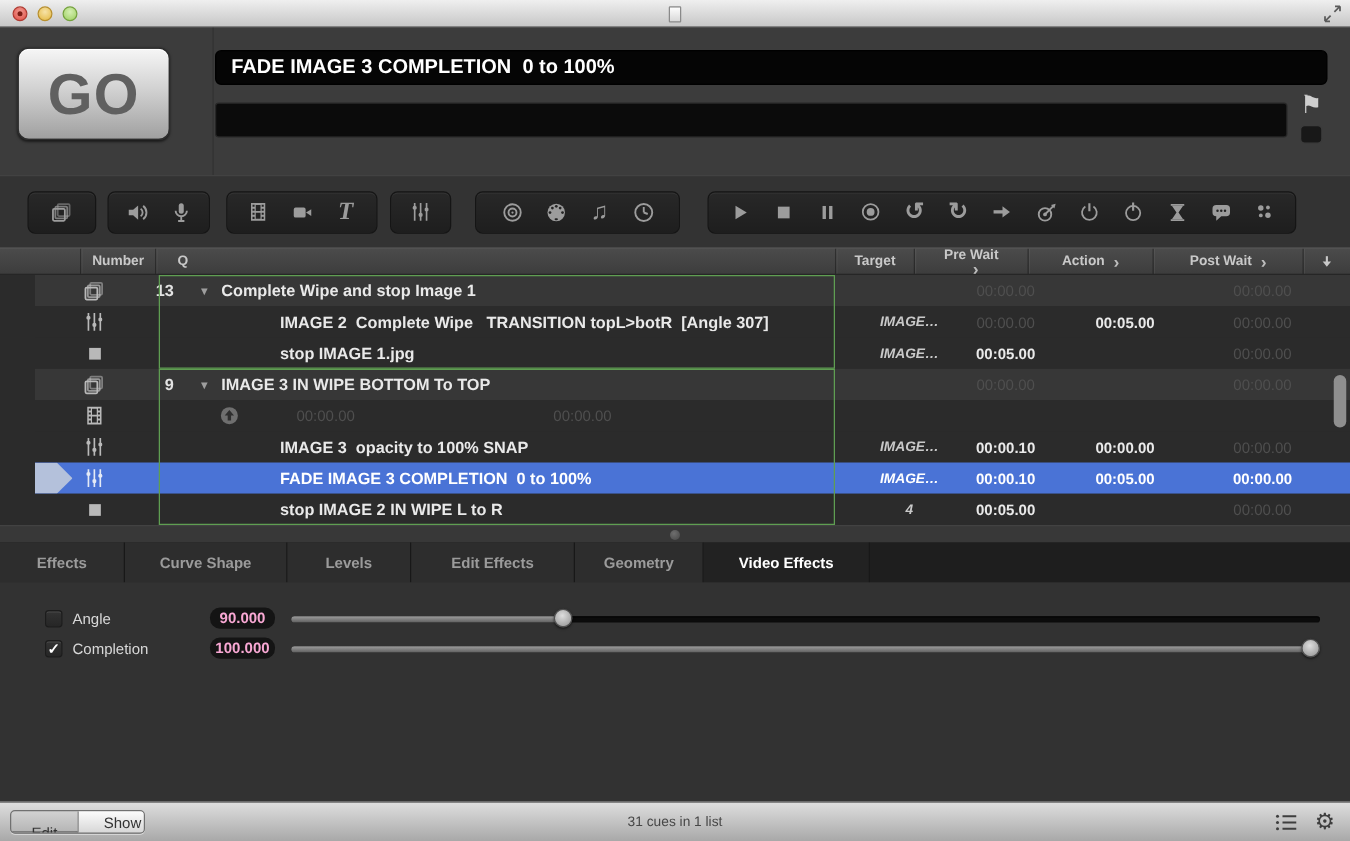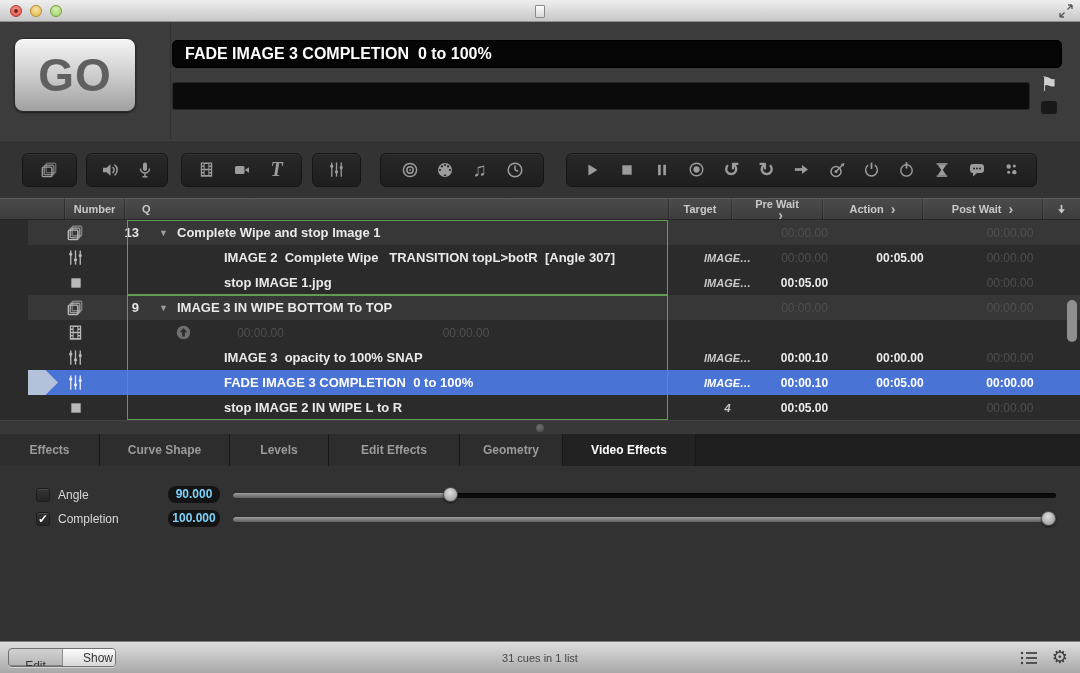--- a/index.html
+++ b/index.html
@@ -109,21 +109,21 @@
 
   
   .inspector { position:absolute; left:0; top:466px; width:1080px; height:175px; background:#323232; }
   .p-row { position:absolute; left:0; width:1080px; height:24px; }
   .p-row.r0 { top:17px; } .p-row.r1 { top:41px; }
   .cb { position:absolute; left:36px; top:5px; width:14px; height:14px; border-radius:3px;
     background:linear-gradient(#333,#262626); border:1px solid #1c1c1c; box-shadow:inset 0 1px 0 rgba(255,255,255,0.12);
     color:#fff; font-size:12px; font-weight:bold; text-align:center; line-height:13px; }
   .p-label { position:absolute; left:58px; top:5px; font-size:12px; color:#d8d8d8; }
   .p-val { position:absolute; left:168px; top:3px; width:52px; height:17px; background:#141414; border-radius:8px;
-    color:#7dd3fc; font-size:12px; font-weight:bold; text-align:center; line-height:17px; }
+    color:#f9a8d4; font-size:12px; font-weight:bold; text-align:center; line-height:17px; }
   .slider { position:absolute; left:233px; top:0; width:823px; height:24px; }
   .track { position:absolute; left:0; top:10px; width:100%; height:5px; border-radius:2.5px; background:#0c0c0c;
     box-shadow:inset 0 1px 1px rgba(0,0,0,0.8); }
   .fill { position:absolute; left:0; top:10px; height:5px; border-radius:2.5px;
     background:linear-gradient(#9d9d9d,#606060); }
   .thumb { position:absolute; top:4px; width:15px; height:15px; border-radius:50%;
     background:radial-gradient(circle at 45% 35%, #dedede, #8e8e8e); border:1px solid #4f4f4f;
     box-shadow:0 1px 2px rgba(0,0,0,0.6); }
 
   

